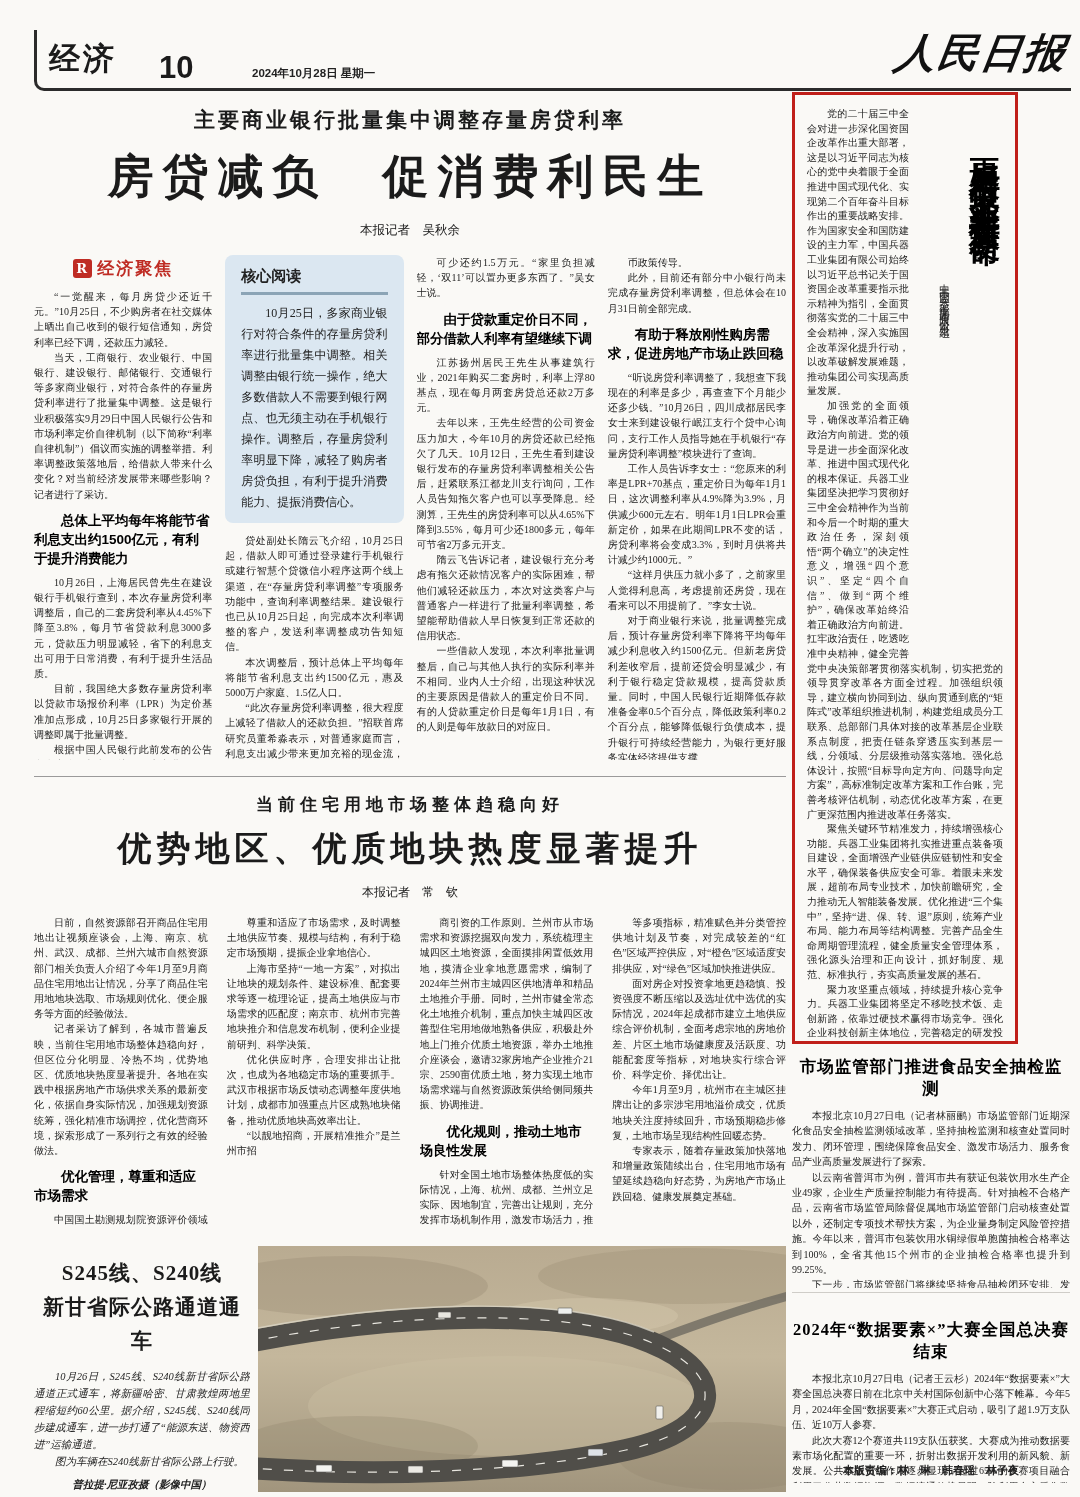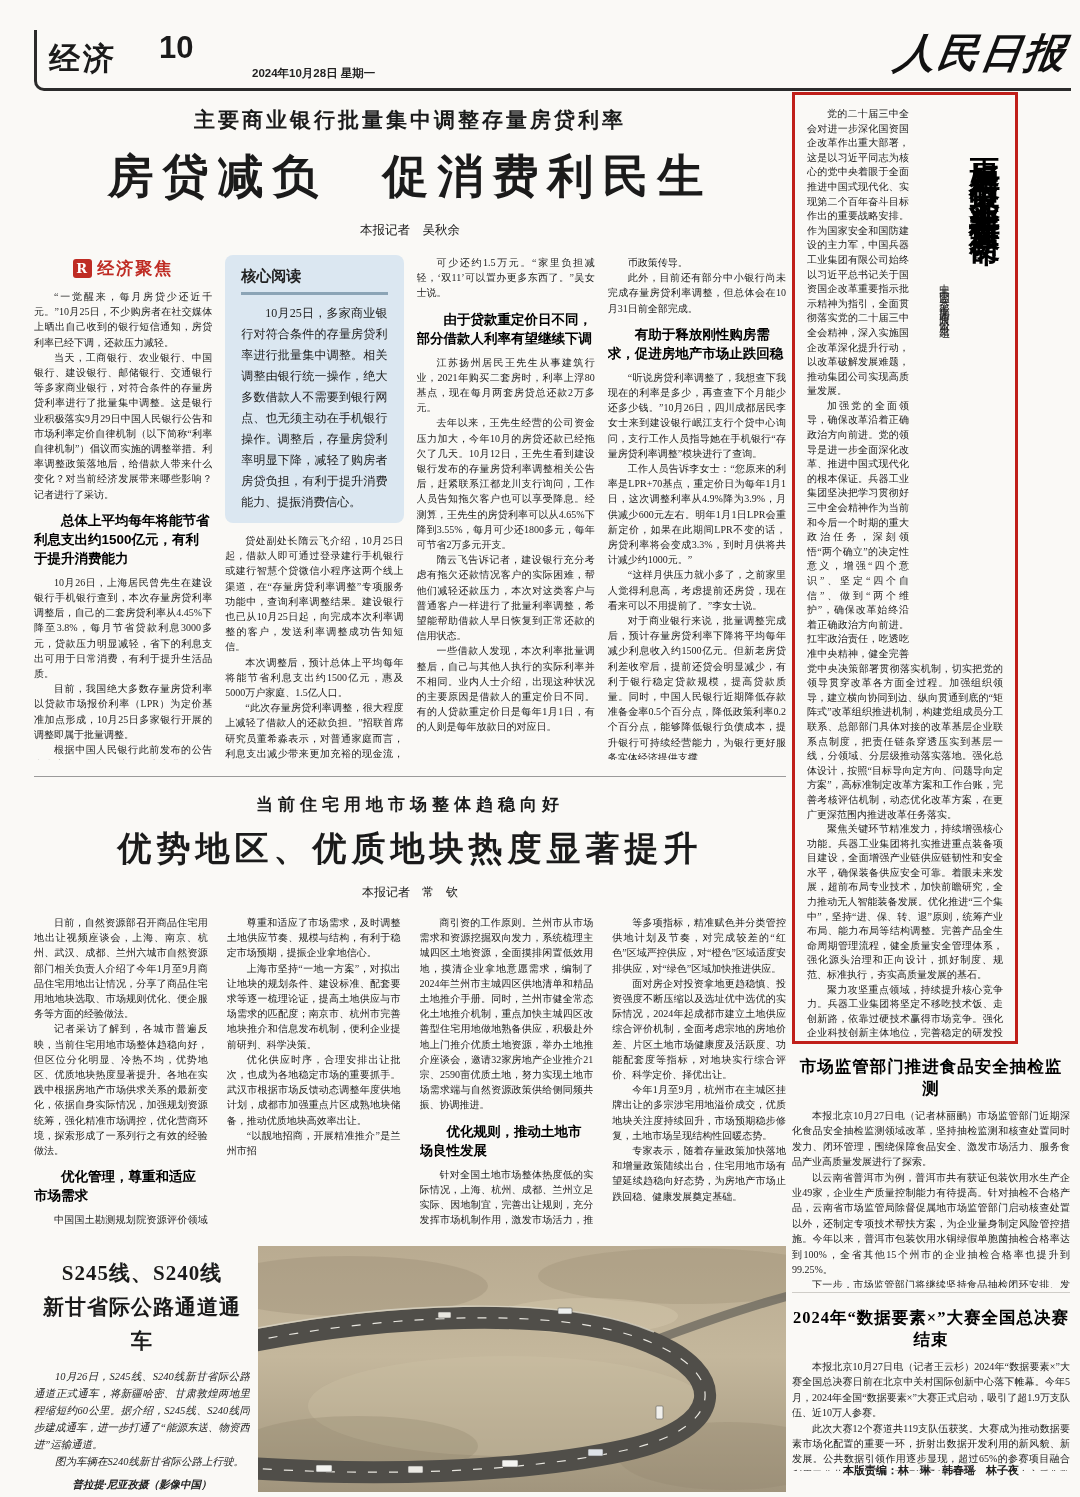--- a/index.html
+++ b/index.html
@@ -3,21 +3,21 @@
 <meta charset="utf-8">
 <style>
   html,body{margin:0;padding:0;background:#e8e6e2;}
   .page{position:relative;width:1080px;height:1497px;background:#faf9f6;overflow:hidden;
         font-family:"Liberation Serif","DejaVu Serif",serif;color:#1b1b1b;margin:0 auto;}
   
   .hdr{position:absolute;left:34px;top:30px;width:1034px;height:58px;
        border-bottom:3px solid #2b2b2b;border-left:3px solid #2b2b2b;border-radius:0 0 0 10px;}
   .hdr-section{position:absolute;left:12px;top:8px;font-family:"Liberation Sans",sans-serif;
        font-weight:bold;font-size:31px;letter-spacing:3px;}
-  .hdr-num{position:absolute;left:122px;top:0;font-family:"Liberation Sans",sans-serif;
+  .hdr-num{position:absolute;left:122px;top:20px;font-family:"Liberation Sans",sans-serif;
        font-weight:bold;font-size:31px;}
   .hdr-date{position:absolute;left:215px;bottom:7px;font-size:11.5px;font-weight:bold;
        font-family:"Liberation Sans",sans-serif;color:#222;}
   .masthead{position:absolute;right:4px;top:-4px;font-family:"DejaVu Serif",serif;
        font-weight:bold;font-style:italic;font-size:41px;transform:skewX(-8deg);letter-spacing:2px;color:#111;}
   
   .para{font-size:10px;line-height:15.2px;text-align:justify;text-indent:2em;margin:0;color:#1c1c1c;}
   .subhead{font-family:"Liberation Sans",sans-serif;font-weight:bold;font-size:13.5px;
        line-height:19px;text-indent:2em;margin:9px 0 7px;color:#000000;}
   
@@ -61,21 +61,21 @@
   .road-body .kai{font-size:10.5px;line-height:17px;font-style:italic;text-indent:2em;
        text-align:justify;margin:0;color:#222;}
   .road-credit{text-align:center;font-size:10.5px;font-style:italic;font-weight:bold;margin-top:8px;color:#222;}
   
   .photo{position:absolute;left:258px;top:1246px;width:528px;height:246px;overflow:hidden;background:#b3a58c;}
   
   .brief{position:absolute;left:792px;width:278px;overflow:hidden;}
   .brief-title{text-align:center;font-weight:900;font-size:16.5px;letter-spacing:1px;margin:4px 0 8px;color:#000;}
   .brief .para{font-size:10px;line-height:15.4px;}
   .food{top:1052px;height:236px;}
-  .contest{top:1292px;height:168px;border-top:1px solid #cfcdc8;padding-top:10px;}
+  .contest{top:1292px;height:168px;border-top:1px solid #cfcdc8;padding-top:22px;}
   .editors{position:absolute;left:792px;top:1463px;width:278px;text-align:center;
        font-size:11px;font-weight:bold;color:#222;}
 </style>
 </head>
 <body>
 
 <div class="page">
 
   <div class="hdr">
     <div class="hdr-section">经济</div>

